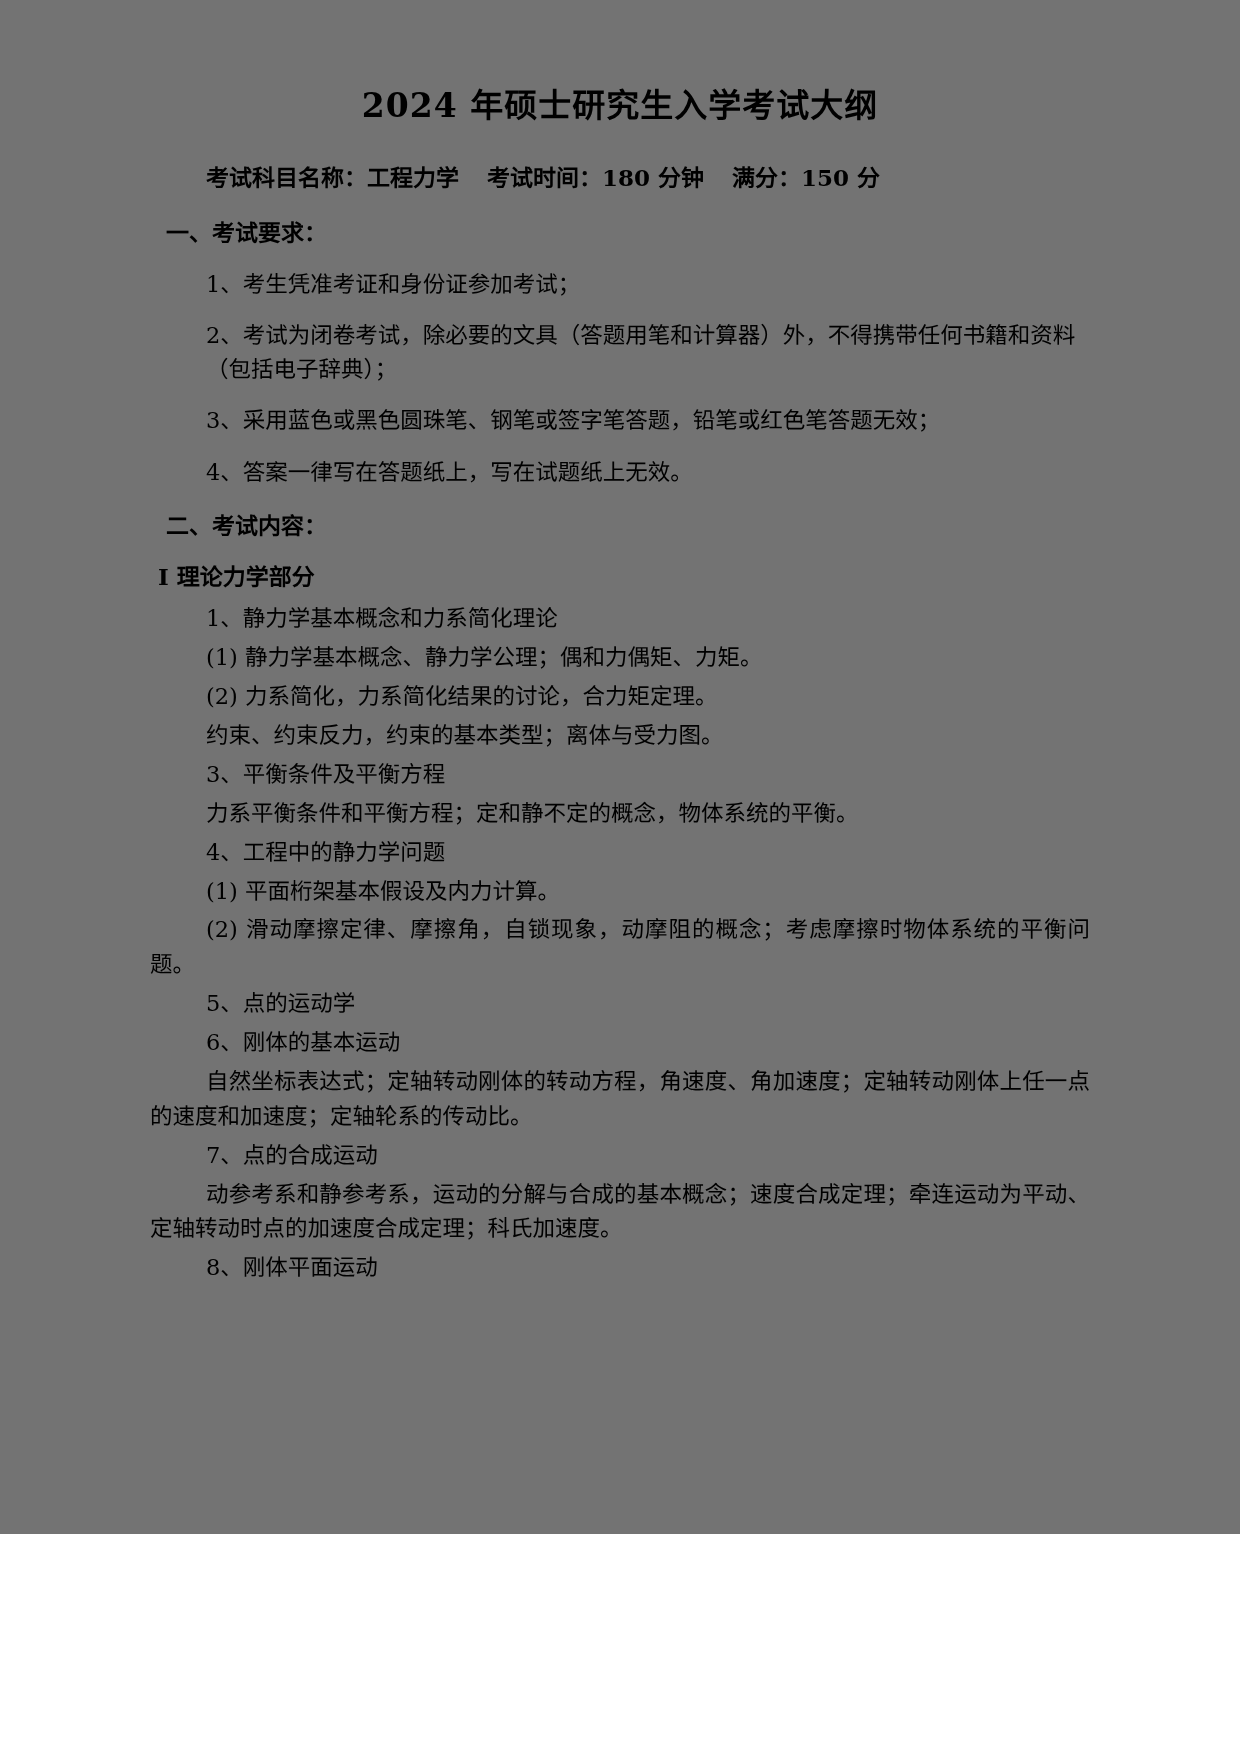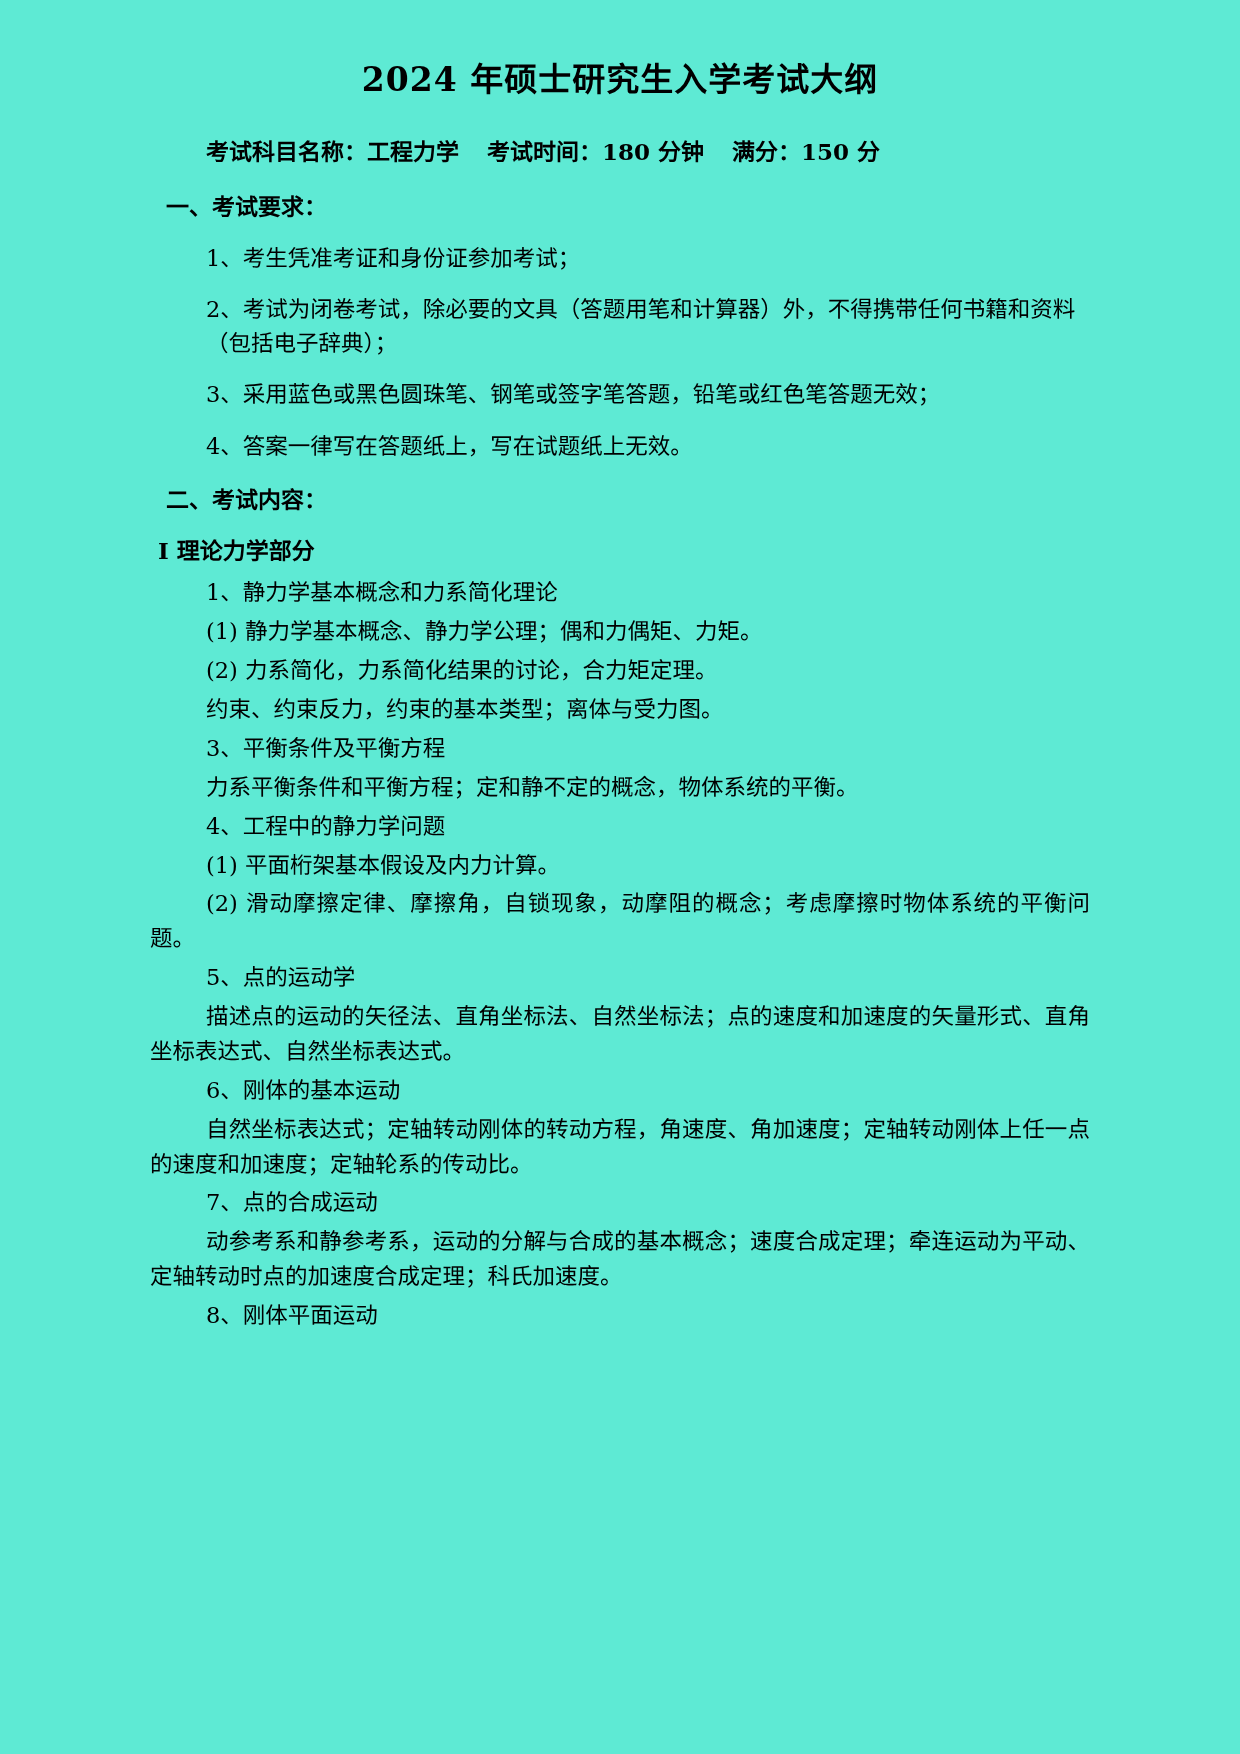--- a/index.html
+++ b/index.html
@@ -7,26 +7,26 @@
     margin: 0;
     padding: 0;
     background: #ffffff;
   }
   body {
     font-family: "DejaVu Serif", "Liberation Serif", serif;
     color: #000000;
   }
   .page {
     width: 1240px;
-    height: 1754px;
+    height: 1534px;
     box-sizing: border-box;
-    background: #5eead4;
+    background: #737373;
     position: relative;
     margin: 0 auto;
-    padding: 59px 150px 60px 150px;
+    padding: 85px 150px 60px 150px;
     overflow: hidden;
   }
 
   
   .doc-title {
     text-align: center;
     font-size: 33px;
     font-weight: bold;
     letter-spacing: 1px;
     line-height: 1.25;
@@ -147,21 +147,20 @@
 
   <p class="topic">
     <span>4、</span><span>工程中的静力学问题</span>
   </p>
   <p class="topic-sub">(1) 平面桁架基本假设及内力计算。</p>
   <p class="topic-sub wrapping">(2) 滑动摩擦定律、摩擦角，自锁现象，动摩阻的概念；考虑摩擦时物体系统的平衡问题。</p>
 
   <p class="topic">
     <span>5、</span><span>点的运动学</span>
   </p>
-  <p class="topic-body">描述点的运动的矢径法、直角坐标法、自然坐标法；点的速度和加速度的矢量形式、直角坐标表达式、自然坐标表达式。</p>
 
   <p class="topic">
     <span>6、</span><span>刚体的基本运动</span>
   </p>
   <p class="topic-body">自然坐标表达式；定轴转动刚体的转动方程，角速度、角加速度；定轴转动刚体上任一点的速度和加速度；定轴轮系的传动比。</p>
 
   <p class="topic">
     <span>7、</span><span>点的合成运动</span>
   </p>
   <p class="topic-body">动参考系和静参考系，运动的分解与合成的基本概念；速度合成定理；牵连运动为平动、定轴转动时点的加速度合成定理；科氏加速度。</p>

